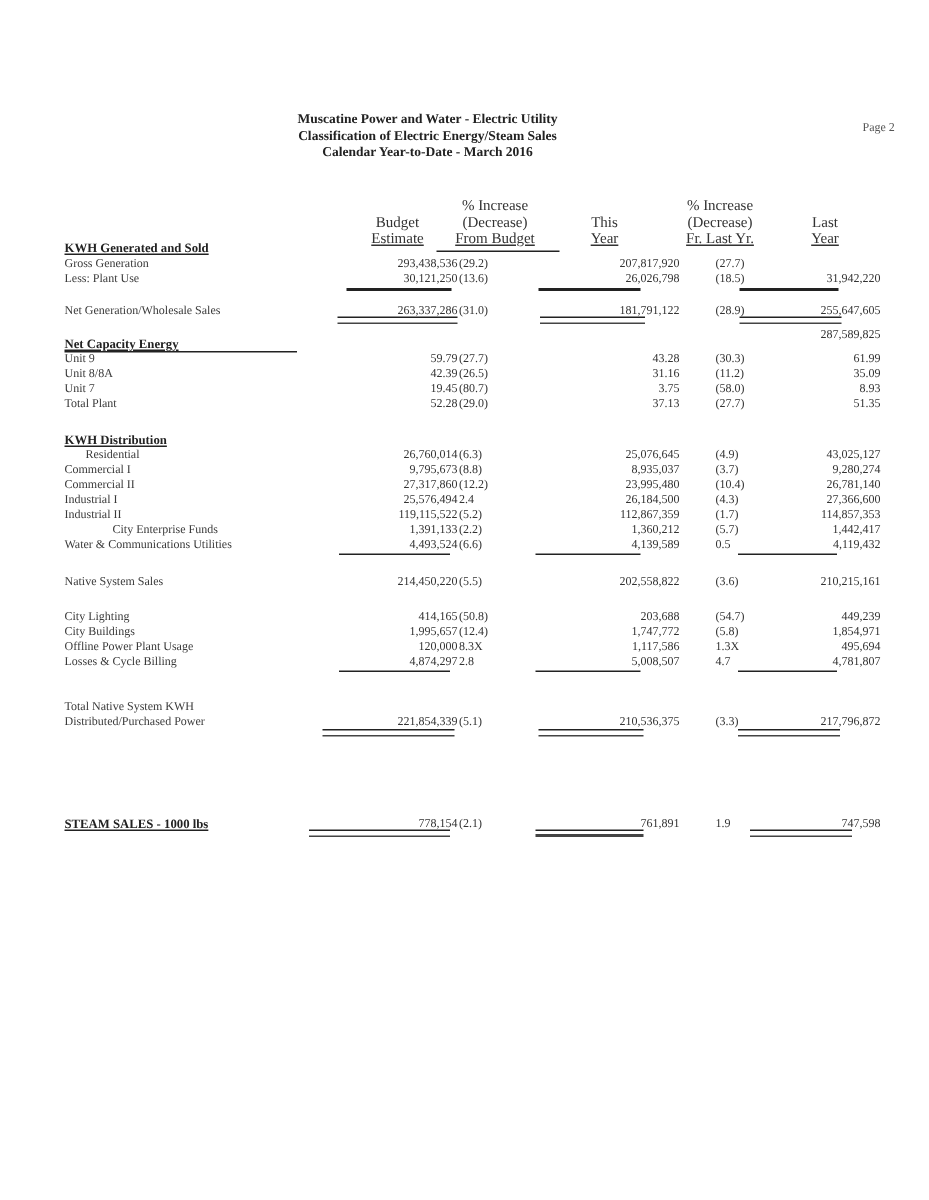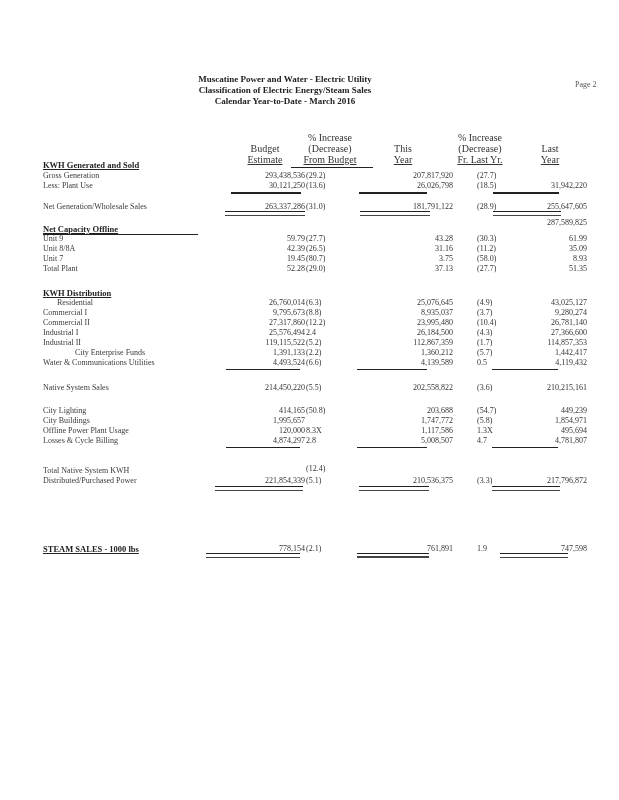--- a/index.html
+++ b/index.html
@@ -75,21 +75,21 @@
   <div class="abs num c1" style="top:202px;">263,337,286</div>
   <div class="abs num c2" style="top:202px;">(31.0)</div>
   <div class="abs num c3" style="top:202px;">181,791,122</div>
   <div class="abs num c4" style="top:202px;">(28.9)</div>
   <div class="abs num c5" style="top:202px;">255,647,605</div>
 </div>
 <div class="dbl" style="left:225px;top:211px;width:80px;"></div>
 <div class="dbl" style="left:360px;top:211px;width:70px;"></div>
 <div class="dbl" style="left:493px;top:211px;width:68px;"></div>
 
-<div class="abs sec" style="top:224px;">Net Capacity Offline</div>
+<div class="abs sec" style="top:224px;">Net Capacity Energy</div>
 <div class="line" style="left:43px;top:234px;width:155px;"></div>
 
 <div>
   <div class="abs lbl" style="top:234px;">Unit 9</div>
   <div class="abs num c1" style="top:234px;">59.79</div>
   <div class="abs num c2" style="top:234px;">(27.7)</div>
   <div class="abs num c3" style="top:234px;">43.28</div>
   <div class="abs num c4" style="top:234px;">(30.3)</div>
   <div class="abs num c5" style="top:234px;">61.99</div>
 </div>
@@ -193,21 +193,21 @@
   <div class="abs lbl" style="top:406px;">City Lighting</div>
   <div class="abs num c1" style="top:406px;">414,165</div>
   <div class="abs num c2" style="top:406px;">(50.8)</div>
   <div class="abs num c3" style="top:406px;">203,688</div>
   <div class="abs num c4" style="top:406px;">(54.7)</div>
   <div class="abs num c5" style="top:406px;">449,239</div>
 </div>
 <div>
   <div class="abs lbl" style="top:416px;">City Buildings</div>
   <div class="abs num c1" style="top:416px;">1,995,657</div>
-  <div class="abs num c2" style="top:416px;margin-top:48px;">(12.4)</div>
+  <div class="abs num c2" style="top:416px;">(12.4)</div>
   <div class="abs num c3" style="top:416px;">1,747,772</div>
   <div class="abs num c4" style="top:416px;">(5.8)</div>
   <div class="abs num c5" style="top:416px;">1,854,971</div>
 </div>
 <div>
   <div class="abs lbl" style="top:426px;">Offline Power Plant Usage</div>
   <div class="abs num c1" style="top:426px;">120,000</div>
   <div class="abs num c2" style="top:426px;">8.3X</div>
   <div class="abs num c3" style="top:426px;">1,117,586</div>
   <div class="abs num c4" style="top:426px;">1.3X</div>

